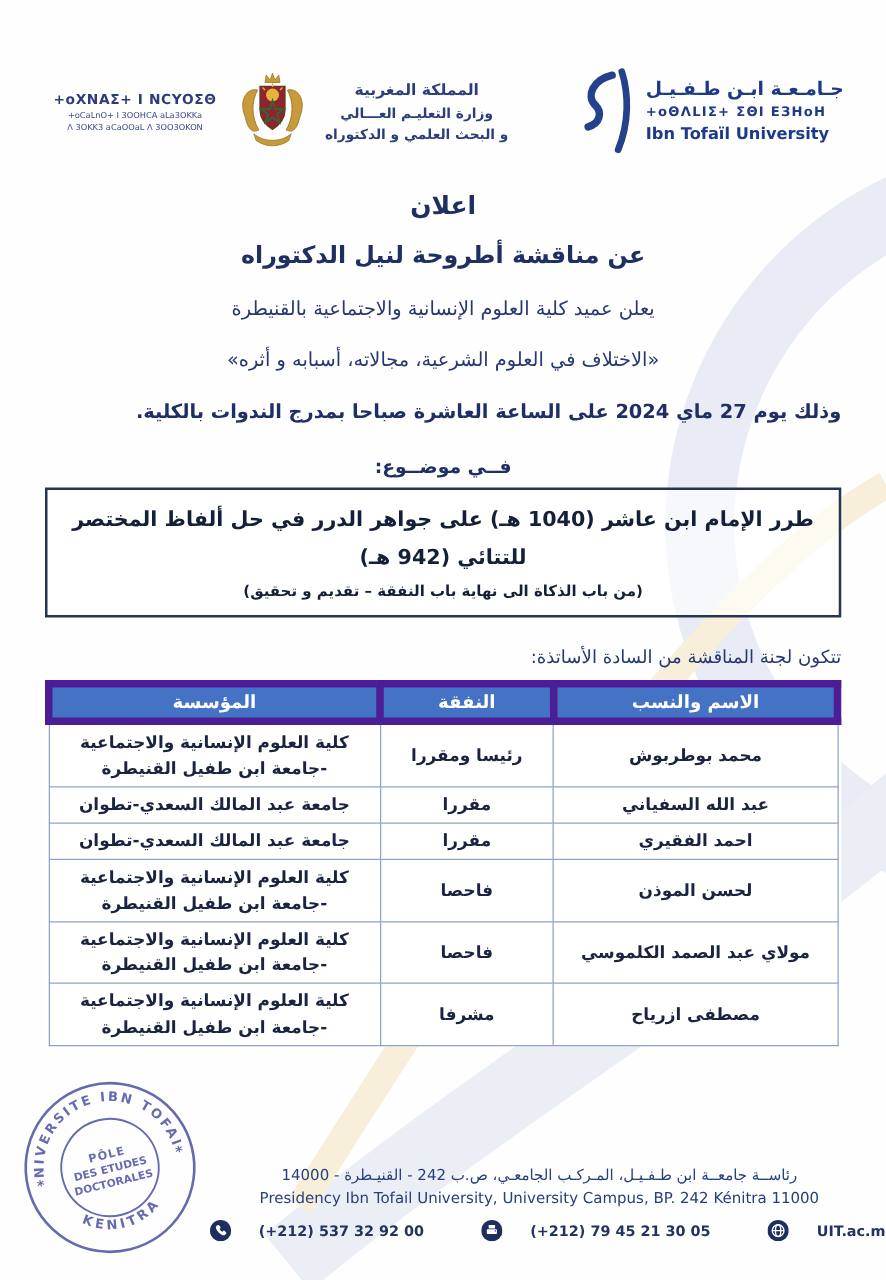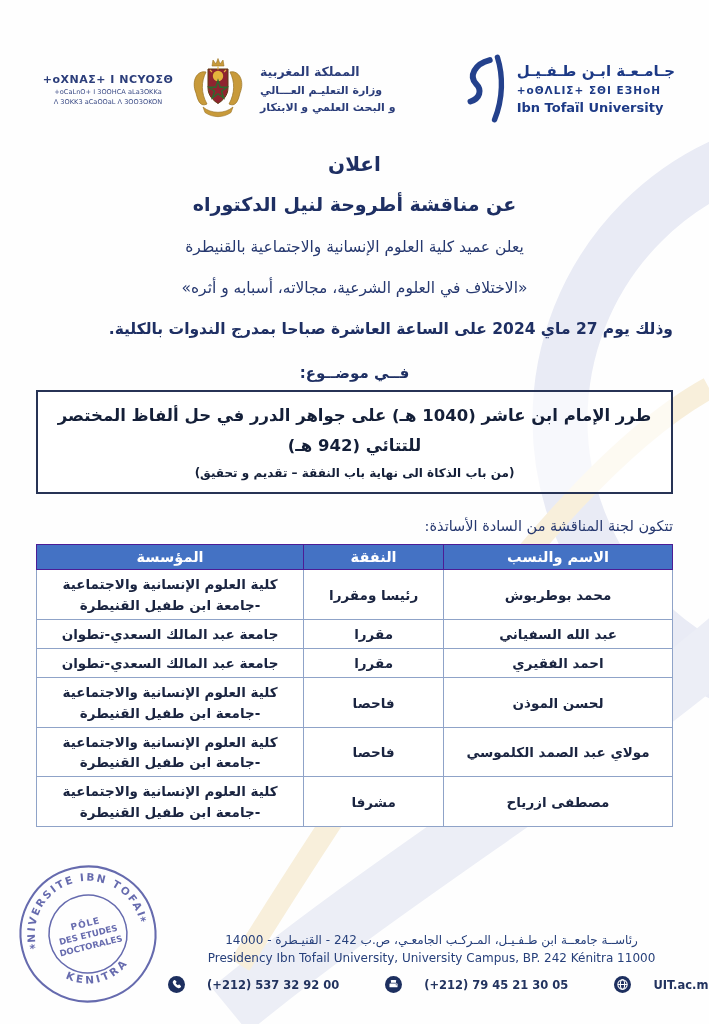--- a/index.html
+++ b/index.html
@@ -10,21 +10,21 @@
   .decor { position:absolute; left:0; top:0; z-index:0; }
   .layer { position:relative; z-index:1; }
 
   
   .header { display:flex; justify-content:space-between; align-items:center;
             padding:52px 34px 0 40px; direction:ltr; }
   .ministry { display:flex; align-items:center; gap:10px; }
   .tif-block { text-align:center; color:#2b3d7a; width:136px; }
   .tif1 { font-size:11px; font-weight:bold; letter-spacing:.5px; white-space:nowrap; }
   .tif2,.tif3 { font-size:6.6px; margin-top:2px; color:#3a4a85; white-space:nowrap; }
-  .ministry-ar { direction:rtl; text-align:left; color:#2b3d7a; line-height:1.55; }
+  .ministry-ar { direction:rtl; text-align:center; color:#2b3d7a; line-height:1.55; }
   .min-ar1 { font-size:12.5px; font-weight:bold; }
   .min-ar2,.min-ar3 { font-size:11px; font-weight:bold; }
   .university { display:flex; align-items:center; gap:9px; }
   .uni-text { text-align:left; color:#1d3a86; line-height:1.35; }
   .uni-ar { font-size:15px; font-weight:bold; direction:rtl; text-align:left; }
   .uni-tif { font-size:10.5px; font-weight:bold; letter-spacing:1px; margin:2px 0; }
   .uni-en { font-size:13px; font-weight:bold; }
 
   
   .content { direction:rtl; padding:0 36px; position:relative; z-index:1; }
@@ -37,21 +37,21 @@
   .date-line { font-weight:bold; color:#1e2f63; }
   .subject-label { text-align:center; font-weight:bold; font-size:15px; margin-top:26px; color:#1e2f63; }
   .subject-box { border:2.5px solid #273355; margin-top:8px; padding:9px 12px 12px;
                  text-align:center; font-weight:bold; color:#141f38; background:rgba(255,255,255,.65); }
   .subject-box .l1 { font-size:16.5px; line-height:1.8; }
   .subject-box .l2 { font-size:12px; margin-top:6px; }
   .committee-intro { font-size:14.5px; margin-top:24px; color:#26386f; }
 
   table.committee { width:100%; border-collapse:collapse; margin-top:10px; background:#fff; }
   table.committee th { background:#4472c4; color:#fff; font-size:14.5px; font-weight:bold;
-                       padding:4px 6px; border:1px solid #4c1d95; }
+                       padding:4px 6px; border:6px solid #4c1d95; }
   table.committee td { border:1px solid #8fa3c8; font-weight:bold; font-size:13.5px;
                        color:#1a2440; text-align:center; padding:4px 8px; line-height:1.5; }
   td.name-cell { width:36%; }
   td.role-cell { width:22%; }
   td.institution-cell { width:42%; }
 
   
   .footer { position:absolute; left:162px; right:8px; top:933px; z-index:1; }
   .addr-ar { direction:rtl; text-align:center; font-size:12px; color:#27407b; }
   .addr-en { text-align:center; font-size:12px; color:#27407b; margin-top:4px; }
@@ -93,21 +93,21 @@
             <line x1="26" y1="15" x2="24" y2="13"></line>
             <line x1="38" y1="15" x2="40" y2="13"></line>
         </g>
         <path d="M32 23.5 L34.2 30.2 L41 30.2 L35.5 34.3 L37.6 41 L32 36.8 L26.4 41 L28.5 34.3 L23 30.2 L29.8 30.2 Z" fill="none" stroke="#2c6b2f" stroke-width="1.4"></path>
         <path d="M17 50 C25 57 39 57 47 50 L45 55.5 C37 61 27 61 19 55.5 Z" fill="#c89a3a" stroke="#9a7223" stroke-width="0.6"></path>
       </svg>
 
       <div class="ministry-ar">
         <div class="min-ar1">المملكة المغربية</div>
         <div class="min-ar2">وزارة التعليـم العـــالي</div>
-        <div class="min-ar3">و البحث العلمي و الابتكار</div>
+        <div class="min-ar3">و البحث العلمي و الدكتوراه</div>
       </div>
     </div>
 
     <div class="university">
       <svg width="50" height="74" viewBox="0 0 52 76">
         <path d="M33 8 C17 12 11 25 19 33 C25 39 23 48 13 51" stroke="#24418c" stroke-width="6.2" fill="none" stroke-linecap="round"></path>
         <path d="M41 5 C47 24 47 48 38 70" stroke="#24418c" stroke-width="5.6" fill="none" stroke-linecap="round"></path>
       </svg>
       <div class="uni-text">
         <div class="uni-ar">جـامـعـة ابـن طـفـيـل</div>

